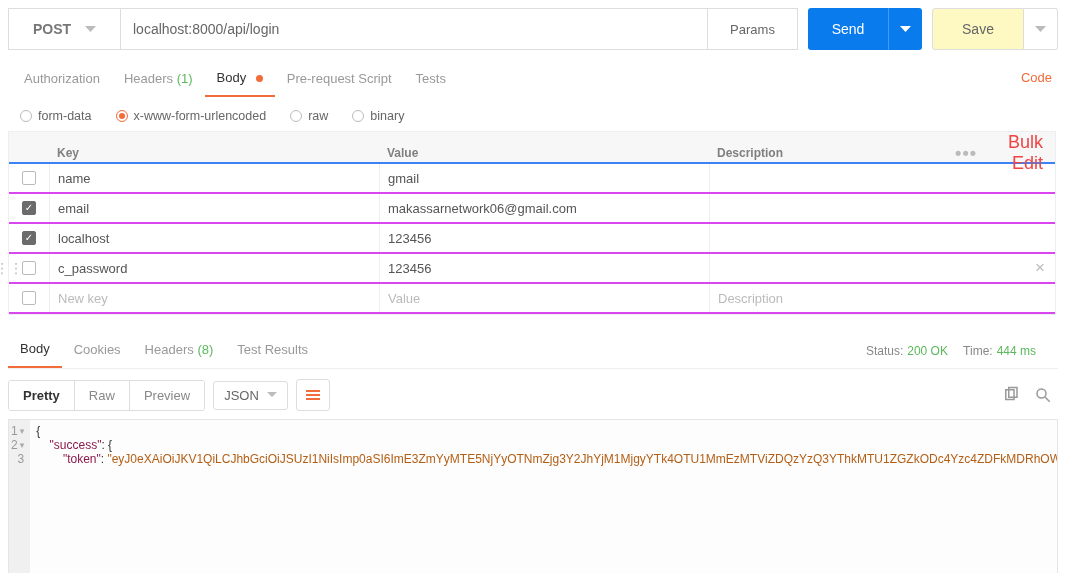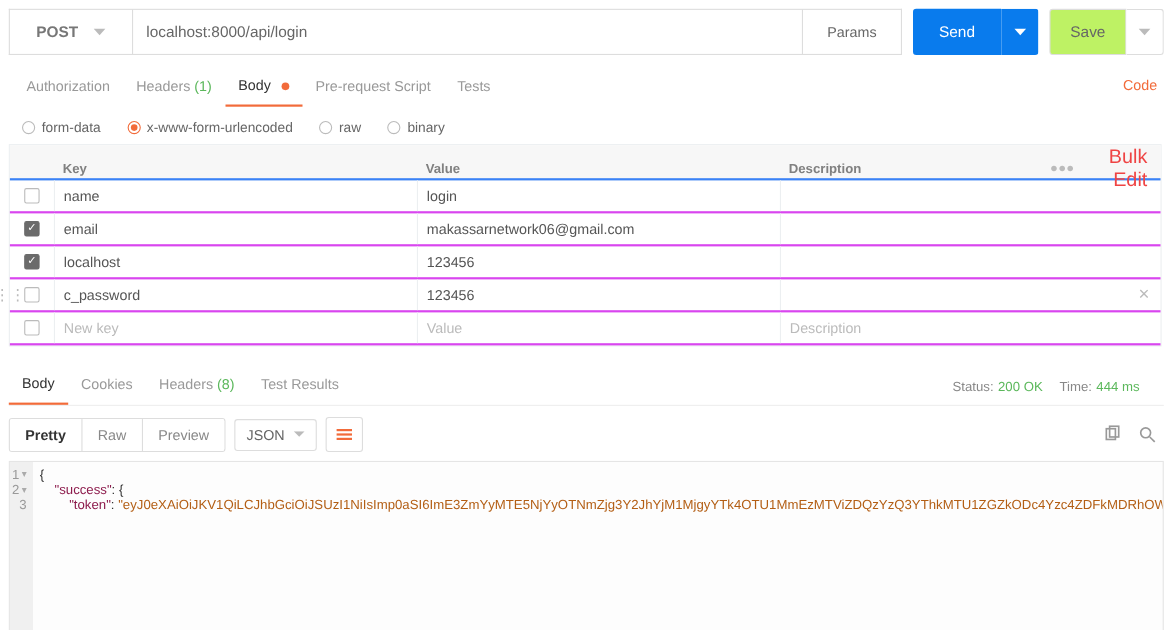--- a/index.html
+++ b/index.html
@@ -8,21 +8,21 @@
 
 .reqbar { display:flex; margin:8px 8px 0 8px; }
 .method-select { width:112px; height:42px; border:1px solid #ddd; border-right:none; display:flex; align-items:center; justify-content:center; font-weight:bold; color:#777; font-size:14px; cursor:pointer; }
 .method-select svg { margin-left:14px; }
 .url-input { flex:1; height:42px; border:1px solid #ddd; padding:0 12px; color:#666; font-size:14px; outline:none; }
 .params-btn { width:90px; height:42px; border:1px solid #ddd; border-left:none; background:#fff; display:flex; align-items:center; justify-content:center; color:#666; font-size:13px; cursor:pointer; }
 .send-grp { display:flex; margin-left:10px; }
 .send-btn { width:80px; height:42px; background:#097bed; color:#ffffff; border:none; border-radius:3px 0 0 3px; font-size:14px; cursor:pointer; }
 .send-more { width:34px; height:42px; background:#097bed; border:none; border-left:1px solid rgba(255,255,255,.25); border-radius:0 3px 3px 0; display:flex; align-items:center; justify-content:center; cursor:pointer; }
 .save-grp { display:flex; margin-left:10px; }
-.save-btn { width:70px; height:42px; border:1px solid #ddd; background:#bef264; color:#666; border-radius:3px 0 0 3px; cursor:pointer; font-size:14px; }
+.save-btn { width:92px; height:42px; border:1px solid #ddd; background:#fef9c3; color:#666; border-radius:3px 0 0 3px; cursor:pointer; font-size:14px; }
 .save-more { width:34px; height:42px; border:1px solid #ddd; border-left:none; background:#fff; border-radius:0 3px 3px 0; display:flex; align-items:center; justify-content:center; cursor:pointer; }
 
 
 .tabs-row { display:flex; align-items:center; margin:14px 12px 0 12px; position:relative; }
 .tab { padding:6px 12px 10px 12px; color:#999; cursor:pointer; font-size:13px; }
 .tab.active { color:#333; border-bottom:2px solid #f26b3a; }
 .tab .cnt { color:#5cb85c; }
 .tab .dot { display:inline-block; width:7px; height:7px; background:#f26b3a; border-radius:50%; margin-left:6px; vertical-align:middle; }
 .code-link { position:absolute; right:2px; color:#f26b3a; font-size:13px; cursor:pointer; top:6px; }
 
@@ -156,21 +156,21 @@
     </div>
     <div class="bulk">Bulk Edit</div>
   </div>
 
   <div id="kv-rows">
       <div class="kv-row">
         <div class="ck">
           <span class="cb"></span>
         </div>
         <div class="cell">name</div>
-        <div class="cell">login</div>
+        <div class="cell">gmail</div>
         <div class="cell"></div>
         <div class="close"></div>
       </div>
       <div class="kv-row">
         <div class="ck">
           <span class="cb on"></span>
         </div>
         <div class="cell">email</div>
         <div class="cell">makassarnetwork06@gmail.com</div>
         <div class="cell"></div>

